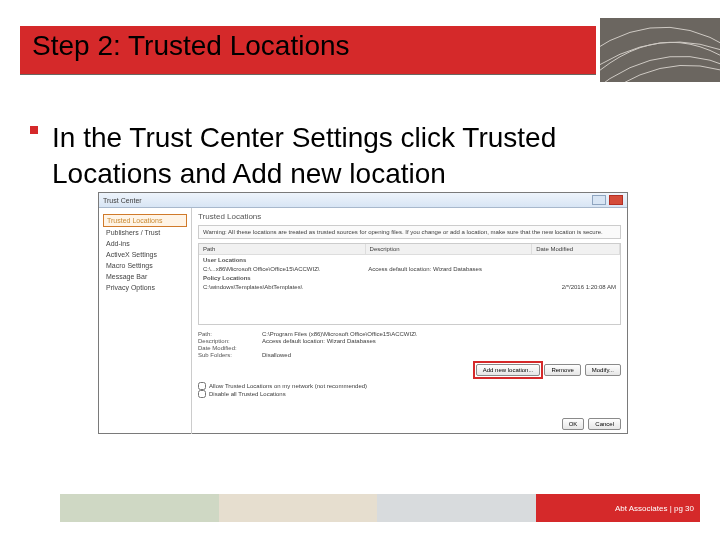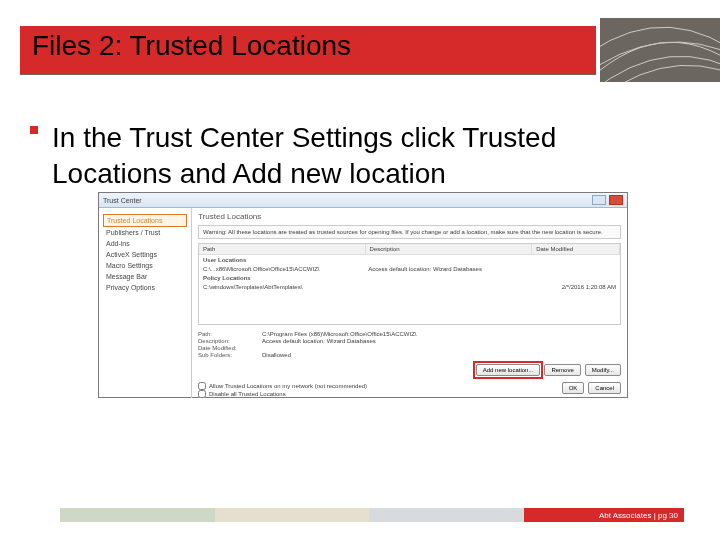--- a/index.html
+++ b/index.html
@@ -8,21 +8,21 @@
   .header-band{position:absolute;left:0;top:18px;width:720px;height:68px;}
   .header-red{position:absolute;left:20px;top:8px;width:576px;height:48px;background:#d5292a;}
   .header-grey-block{position:absolute;right:0;top:0;width:120px;height:64px;background:#6b6660;overflow:hidden;}
   .header-grey-block svg{position:absolute;inset:0;}
   .header-bottom-rule{position:absolute;left:20px;top:56px;width:576px;height:1px;background:#6b6660;}
   .slide-title{position:absolute;left:32px;top:30px;font-size:28px;font-weight:400;color:#000;}
   
   .body-text{position:absolute;left:52px;top:120px;width:600px;font-size:28px;line-height:1.3;}
   .bullet-sq{position:absolute;left:-22px;top:6px;width:8px;height:8px;background:#d5292a;}
   
-  .dialog{position:absolute;left:98px;top:192px;width:530px;height:206px;border:1px solid #7a7a7a;background:#fff;font-size:7px;color:#3c3c3c;box-sizing:border-box;}
+  .dialog{position:absolute;left:98px;top:192px;width:530px;height:242px;border:1px solid #7a7a7a;background:#fff;font-size:7px;color:#3c3c3c;box-sizing:border-box;}
   .dlg-titlebar{height:14px;background:linear-gradient(#eef4fb,#d8e5f4);border-bottom:1px solid #a8b8cc;display:flex;align-items:center;justify-content:space-between;padding:0 4px;}
   .dlg-titlebar .winbtns span{display:inline-block;width:12px;height:8px;background:#d8e5f4;border:1px solid #8fa5c0;margin-left:1px;}
   .dlg-titlebar .winbtns span.close{background:#d44c3a;border-color:#b33025;}
   .dlg-body{display:flex;height:calc(100% - 14px);}
   .dlg-side{width:92px;padding:6px 4px;box-sizing:border-box;}
   .side-item{padding:2px 3px;color:#444;white-space:nowrap;overflow:hidden;}
   .side-item.selected{color:#c98a32;border:1px solid #d07a2a;background:#fff4e6;position:relative;}
   .side-highlight-box{position:absolute;left:-4px;right:-4px;top:-4px;bottom:-4px;border:2px solid #d5292a;pointer-events:none;}
   .dlg-main{flex:1;border-left:1px solid #ccc;padding:4px 6px 6px 6px;box-sizing:border-box;position:relative;}
   .dlg-main h4{margin:0 0 4px 0;font-size:8px;font-weight:400;color:#555;}
@@ -42,21 +42,21 @@
   .details .row{display:flex;margin:1px 0;}
   .details .lbl{width:64px;color:#555;}
   .btnrow{margin-top:6px;display:flex;gap:4px;justify-content:flex-end;}
   .winbtn{font-size:6px;padding:2px 6px;border:1px solid #8a8a8a;background:linear-gradient(#fefefe,#e6e6e6);border-radius:2px;position:relative;}
   .add-new-outline{position:absolute;inset:-4px;border:2px solid #d5292a;pointer-events:none;}
   .checks{margin-top:6px;font-size:6px;}
   .checks label{display:flex;align-items:center;gap:3px;}
   .checks input{width:8px;height:8px;margin:0;}
   .dlg-footer{position:absolute;right:6px;bottom:4px;display:flex;gap:4px;}
   
-  .footer{position:absolute;left:20px;bottom:18px;right:36px;display:flex;height:14px;padding-left:40px;}
+  .footer{position:absolute;left:20px;bottom:18px;right:20px;display:flex;height:28px;padding-left:40px;}
   .footer .seg{flex:1;}
   .footer .s1{background:#cfd8c4;}
   .footer .s2{background:#e6decf;}
   .footer .s3{background:#d8dbdd;}
   .footer .s4{background:#d5292a;color:#fff;font-size:8px;display:flex;align-items:center;justify-content:flex-end;padding-right:6px;white-space:nowrap;}
 </style>
 </head>
 <body>
 
 <div class="slide">
@@ -69,21 +69,21 @@
           <path d="M-20 70 Q60 -10 140 50"></path>
           <path d="M-20 60 Q60 0 140 40"></path>
           <path d="M-10 75 Q70 10 150 60"></path>
           <path d="M-30 50 Q50 -20 130 30"></path>
           <path d="M0 80 Q80 20 160 70"></path>
         </g>
       </svg>
     </div>
     <div class="header-bottom-rule"></div>
   </div>
-  <div class="slide-title">Files 2: Trusted Locations</div>
+  <div class="slide-title">Step 2: Trusted Locations</div>
 
   <div class="body-text">
     <span class="bullet-sq"></span>
     <span>In the Trust Center Settings click Trusted Locations and Add new location</span>
   </div>
 
   <div class="dialog">
     <div class="dlg-titlebar">
       <span>Trust Center</span>
       <span class="winbtns">

